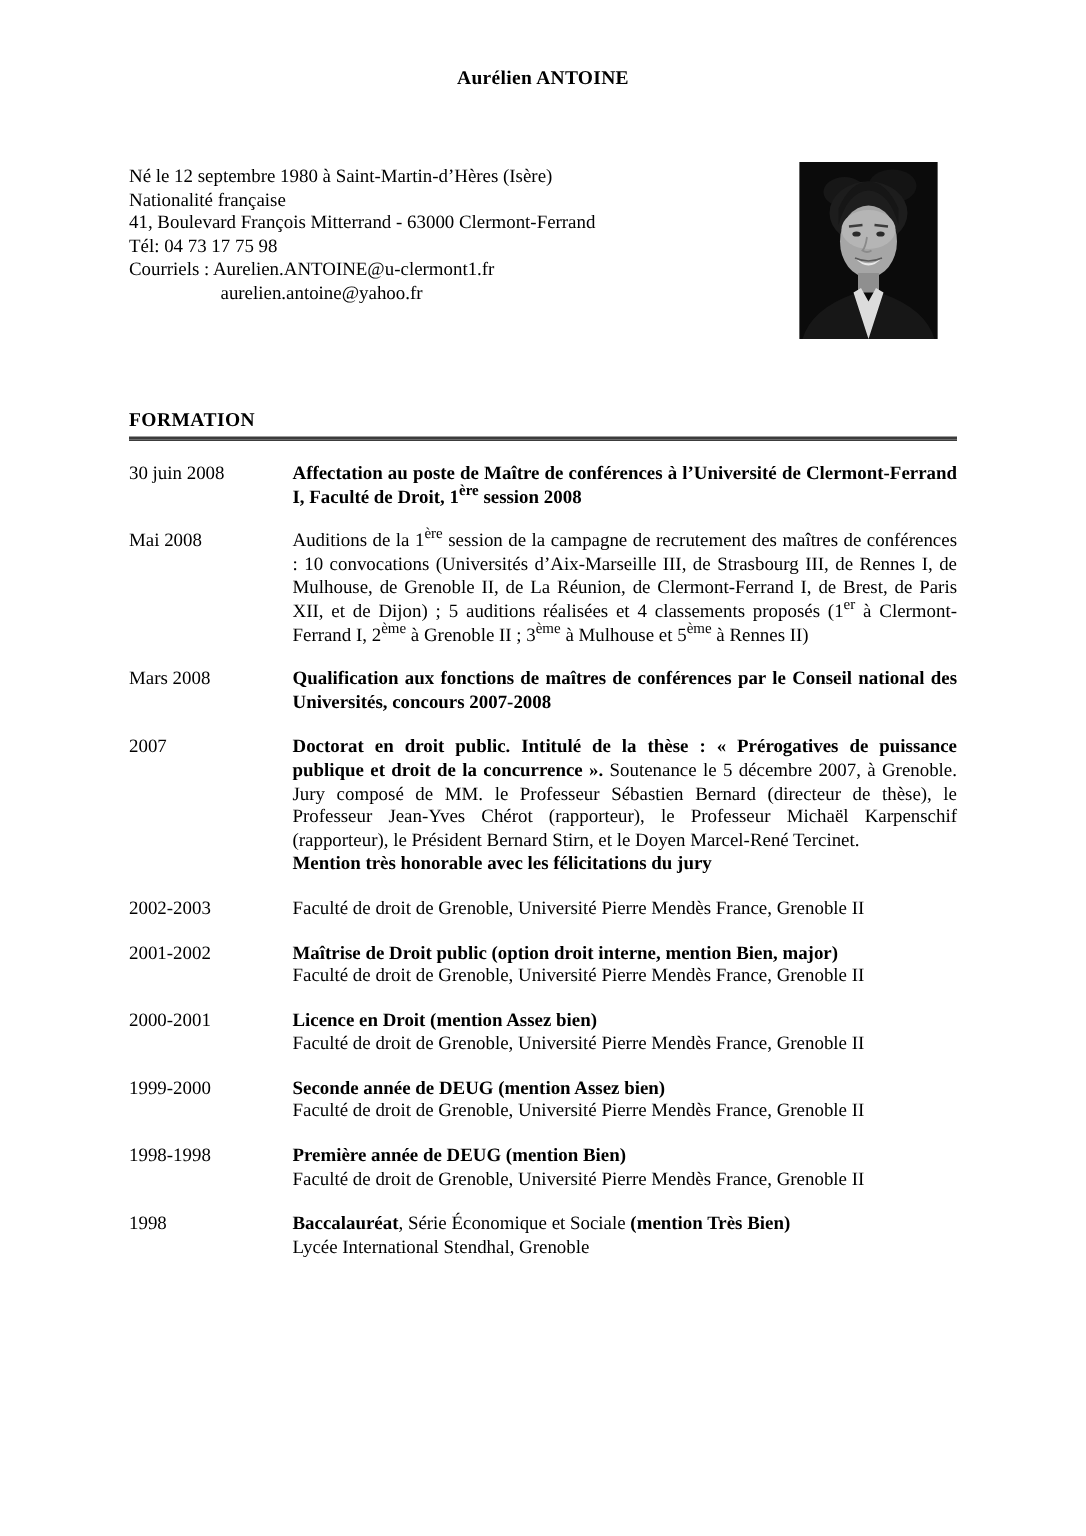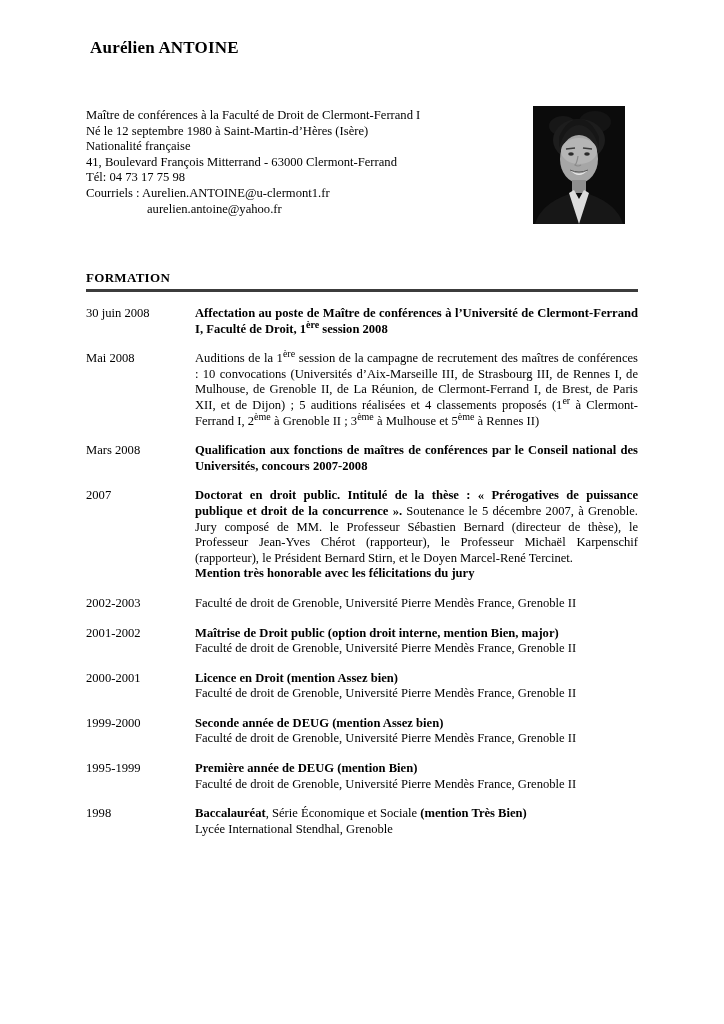--- a/index.html
+++ b/index.html
@@ -9,21 +9,21 @@
   }
   *{box-sizing:border-box;}
   html,body{margin:0;padding:0;}
   body{
     width:724px;height:1024px;overflow:hidden;
     background:#ffffff;color:var(--text);
     font-family:"Liberation Serif","DejaVu Serif",serif;
   }
   .page{position:relative;width:724px;height:1024px;padding:34px 86px 0 86px;}
   .title{
-    margin:4px;font-size:17px;font-weight:bold;text-align:left;
+    margin:10px;font-size:13px;font-weight:bold;text-align:center;
     letter-spacing:0.2px;
   }
   .header-block{position:relative;margin-top:50px;min-height:122px;}
   .contact{font-size:12.6px;line-height:15.6px;padding-right:110px;}
   .contact-line{white-space:nowrap;}
   .contact-line.indent{padding-left:61px;}
   .photo{
     position:absolute;top:-2px;right:13px;width:92px;height:118px;
     background:var(--photo_background);
   }
@@ -40,21 +40,20 @@
 </style>
 </head>
 <body style="--text: #000000; --rule: #3c3c3c; --photo_background: #0b0b0b;">
 
 <div class="page">
 
   <h1 class="title">Aurélien ANTOINE</h1>
 
   <div class="header-block">
     <div class="contact">
-        <div class="contact-line">Maître de conférences à la Faculté de Droit de Clermont-Ferrand I</div>
         <div class="contact-line">Né le 12 septembre 1980 à Saint-Martin-d’Hères (Isère)</div>
         <div class="contact-line">Nationalité française</div>
         <div class="contact-line">41, Boulevard François Mitterrand - 63000 Clermont-Ferrand</div>
         <div class="contact-line">Tél: 04 73 17 75 98</div>
         <div class="contact-line">Courriels : Aurelien.ANTOINE@u-clermont1.fr</div>
         <div class="contact-line indent">aurelien.antoine@yahoo.fr</div>
       </div>
     <div class="photo">
       <svg width="92" height="118" viewBox="0 0 92 118">
         <rect width="92" height="118" fill="#0b0b0b"></rect>
@@ -138,21 +137,21 @@
 
   <div class="entry">
     <div class="date">1999-2000</div>
     <div class="content">
           <div class="para"><span class="b">Seconde année de DEUG (mention Assez bien)</span></div>
           <div class="para"><span>Faculté de droit de Grenoble, Université Pierre Mendès France, Grenoble II</span></div>
         </div>
   </div>
 
   <div class="entry">
-    <div class="date">1995-1999</div>
+    <div class="date">1998-1998</div>
     <div class="content">
           <div class="para"><span class="b">Première année de DEUG (mention Bien)</span></div>
           <div class="para"><span>Faculté de droit de Grenoble, Université Pierre Mendès France, Grenoble II</span></div>
         </div>
   </div>
 
   <div class="entry">
     <div class="date">1998</div>
     <div class="content">
           <div class="para"><span class="b">Baccalauréat</span><span>, Série Économique et Sociale </span><span class="b">(mention Très Bien)</span></div>

